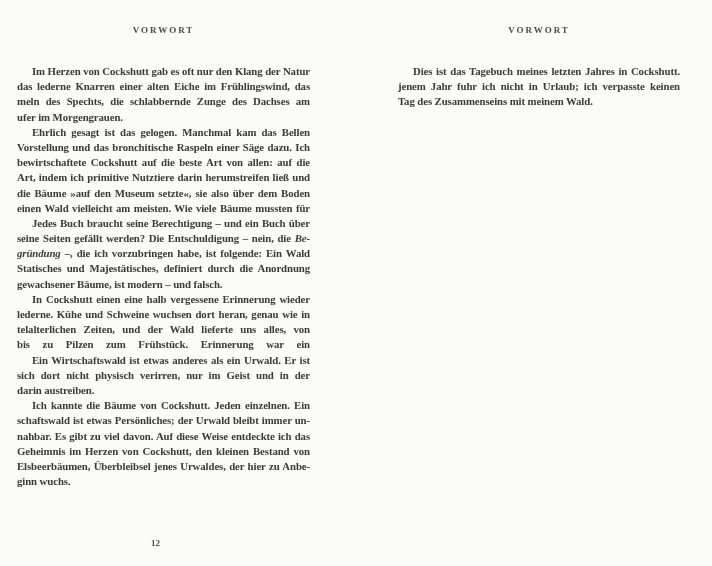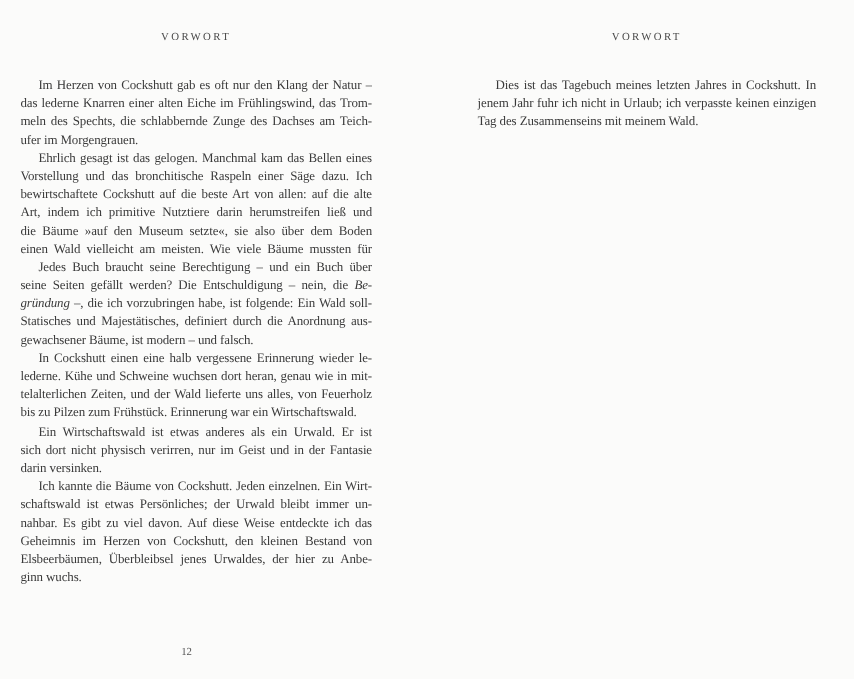--- a/index.html
+++ b/index.html
@@ -5,21 +5,21 @@
   * { margin: 0; padding: 0; box-sizing: border-box; }
   html, body { width: 712px; height: 566px; }
   body {
     position: relative;
     overflow: hidden;
     background: #fbfbfa;
     color: #3a3a3a;
     font-family: "Liberation Serif", "DejaVu Serif", serif;
   }
   .spread { position: absolute; inset: 0; }
-  .page { position: absolute; top: 0; height: 566px; }
+  .page { position: absolute; top: 0; height: 566px; font-weight: bold; }
   .page.left  { left: 17px;  width: 293px; }
   .page.right { left: 398px; width: 282px; }
   .running-head {
     position: absolute;
     top: 25px; left: 0; right: 0;
     text-align: center;
     font-size: 9px;
     letter-spacing: 2px;
     color: #4a4a4a;
   }
@@ -69,21 +69,21 @@
         <div class="line">seine Seiten gefällt werden? Die Entschuldigung – nein, die <i>Be-</i></div>
         <div class="line"><i>gründung</i> –, die ich vorzubringen habe, ist folgende: Ein Wald soll-</div>
         <div class="line">Statisches und Majestätisches, definiert durch die Anordnung aus-</div>
         <div class="line last">gewachsener Bäume, ist modern – und falsch.</div>
         <div class="line first">In Cockshutt einen eine halb vergessene Erinnerung wieder le-</div>
         <div class="line">lederne. Kühe und Schweine wuchsen dort heran, genau wie in mit-</div>
         <div class="line">telalterlichen Zeiten, und der Wald lieferte uns alles, von Feuerholz</div>
         <div class="line last">bis zu Pilzen zum Frühstück. Erinnerung war ein Wirtschaftswald.</div>
         <div class="line first">Ein Wirtschaftswald ist etwas anderes als ein Urwald. Er ist</div>
         <div class="line">sich dort nicht physisch verirren, nur im Geist und in der Fantasie</div>
-        <div class="line last">darin versinken.</div>
+        <div class="line last">darin austreiben.</div>
         <div class="line first">Ich kannte die Bäume von Cockshutt. Jeden einzelnen. Ein Wirt-</div>
         <div class="line">schaftswald ist etwas Persönliches; der Urwald bleibt immer un-</div>
         <div class="line">nahbar. Es gibt zu viel davon. Auf diese Weise entdeckte ich das</div>
         <div class="line">Geheimnis im Herzen von Cockshutt, den kleinen Bestand von</div>
         <div class="line">Elsbeerbäumen, Überbleibsel jenes Urwaldes, der hier zu Anbe-</div>
         <div class="line last">ginn wuchs.</div>
       </div>
     <div class="folio">12</div>
   </section>
 

